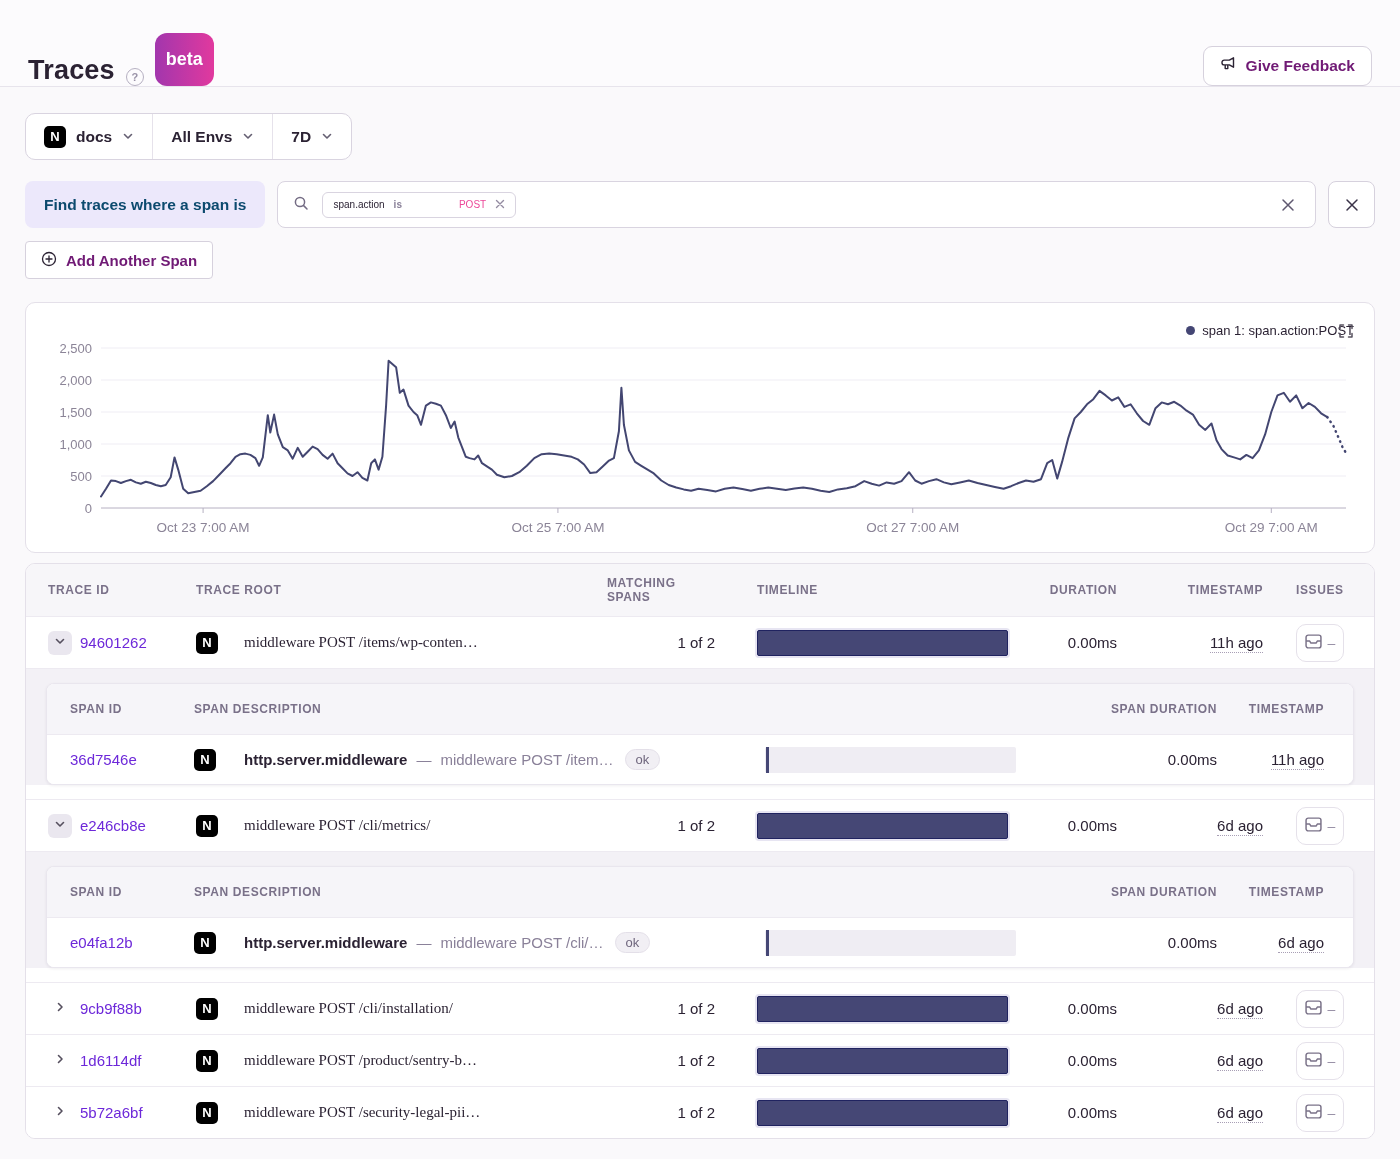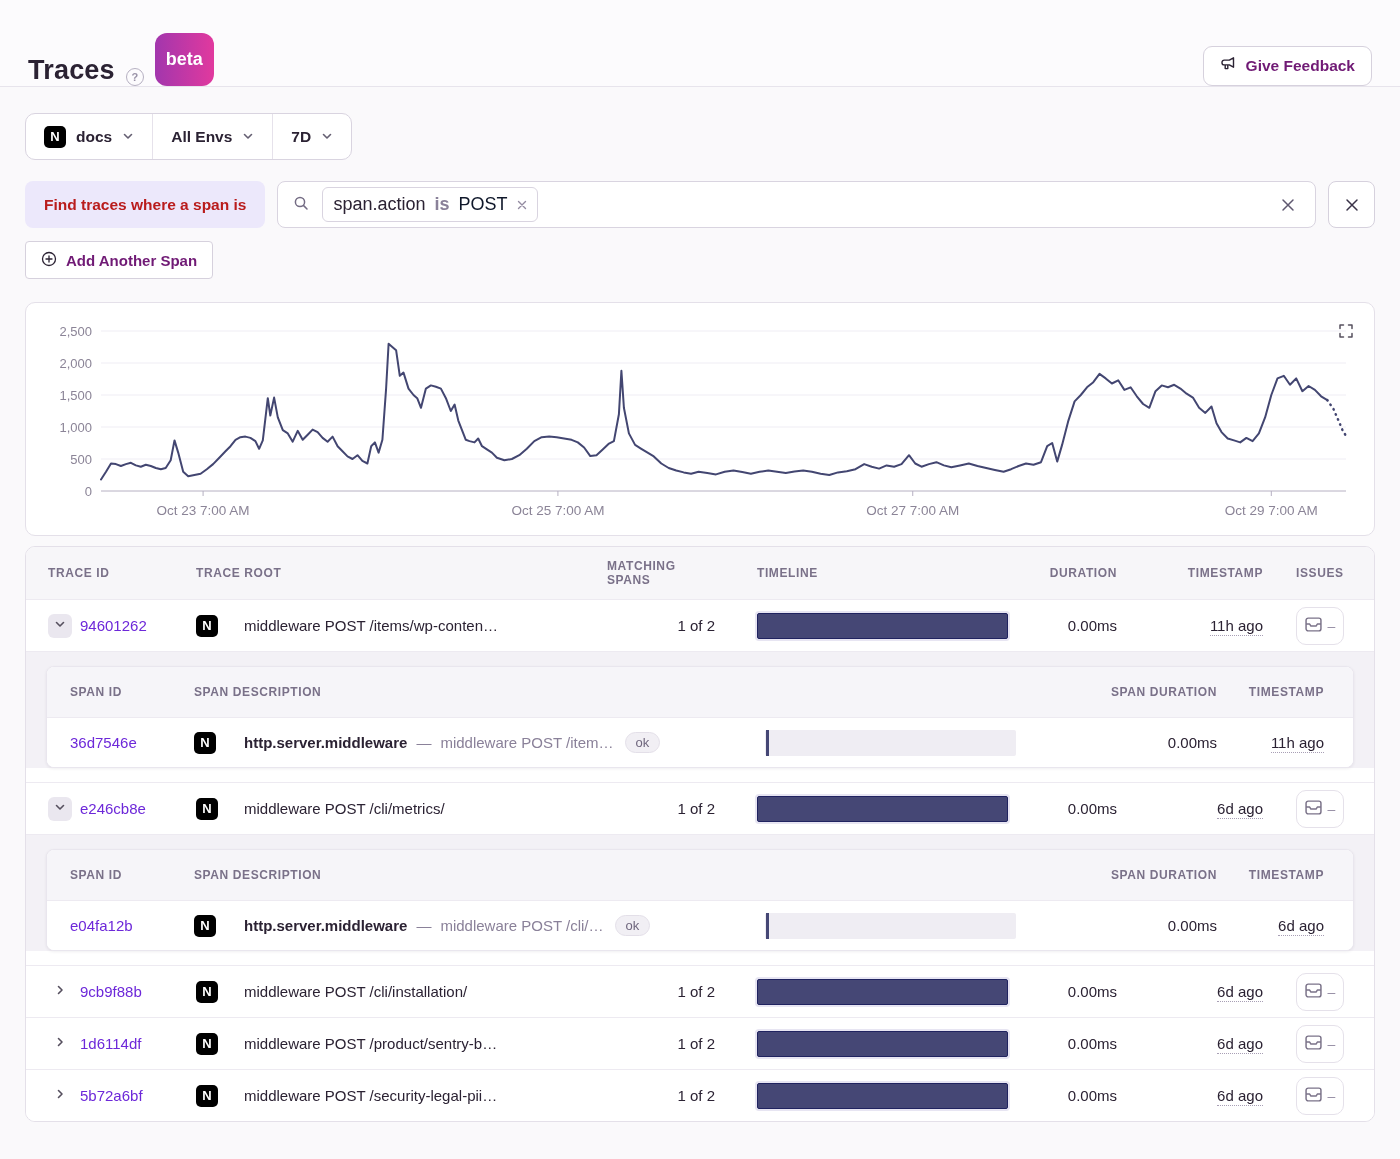--- a/index.html
+++ b/index.html
@@ -27,28 +27,28 @@
   .content { padding:0 25px; }
   .filterbar { margin-top:26px; display:inline-flex; height:47px; background:#fff;
     border:1px solid #d9d4e0; border-radius:10px; align-items:stretch; }
   .fseg { display:flex; align-items:center; gap:10px; padding:0 18px; font-weight:600;
     font-size:15.5px; cursor:pointer; background:transparent; border:none; font-family:inherit; color:#2b2233;}
   .fseg + .fseg { border-left:1px solid #e6e2eb; }
   .nlogo { width:22px; height:22px; background:#000; color:#fff; border-radius:5px;
     display:flex; align-items:center; justify-content:center; font-size:13px; font-weight:700; }
   .searchrow { margin-top:21px; display:flex; gap:12px; align-items:stretch; }
   .find-label { height:47px; display:flex; align-items:center; background:#ece8fb;
-    color:#b91c1c; border-radius:8px; padding:0 19px; font-weight:600; font-size:15.5px; cursor:pointer;}
+    color:#0c4a6e; border-radius:8px; padding:0 19px; font-weight:600; font-size:15.5px; cursor:pointer;}
   .searchbox { flex:1; height:47px; background:#fff; border:1px solid #d9d4e0;
     border-radius:8px; display:flex; align-items:center; padding:0 15px; gap:13px; cursor:text;}
   .token { display:flex; align-items:center; gap:9px; border:1px solid #d9d4e0;
-    border-radius:6px; padding:6px 10px; font-size:18px; background:#fff; }
+    border-radius:6px; padding:6px 10px; font-size:10px; background:#fff; }
   .token .key { color:#2b2233; }
   .token .op  { color:#8a8199; }
-  .token .val { color:#0f172a; }
+  .token .val { color:#ec4899;margin-left:48px; }
   .clearx { margin-left:auto; background:none; border:none; cursor:pointer; display:flex; padding:4px;}
   .del-btn { width:47px; height:47px; display:flex; align-items:center; justify-content:center;
     border-radius:8px; padding:0; }
   .addspan { margin-top:13px; height:38px; padding:0 15px; border-radius:4px; font-size:15px;}
   
   .panel { background:#fff; border:1px solid #e4e0e9; border-radius:10px; }
   .chartpanel { margin-top:23px; padding:18px 20px 12px; position:relative; }
   .chart-title { font-size:18px; font-weight:700; }
   .fs-btn { position:absolute; top:16px; right:16px; background:none; border:none; cursor:pointer; padding:4px;}
   .legend { display:flex; justify-content:flex-end; align-items:center; gap:7px;
@@ -63,21 +63,21 @@
   .thead { height:52px; background:#f7f6f9; font-size:12px; font-weight:700;
     letter-spacing:.6px; color:#7a7189; }
   .h-traceid { grid-column:1 / 3; }
   .h-root    { grid-column:3 / 5; }
   .trow { height:52px; border-top:1px solid #edeaf1; background:#fff; font-size:15px; }
   .chev { width:24px; height:24px; border:none; background:transparent; display:flex;
     align-items:center; justify-content:center; border-radius:6px; padding:0; cursor:pointer; }
   .chev.open { background:#eae7ef; }
   .idlink { color:#6d28d9; text-decoration:none; cursor:pointer; }
   .nlogo.sm { width:22px; height:22px; }
-  .rootcell { overflow:hidden; white-space:nowrap; }
+  .rootcell { overflow:hidden; white-space:nowrap;font-family:Liberation Serif, serif; }
   .c-spans { justify-self:end; padding-right:42px; }
   .c-dur { justify-self:end; }
   .c-ts { justify-self:end; }
   .tsval { border-bottom:1px dotted #a89fb5; padding-bottom:1px; }
   .c-issues { margin-left:33px; }
   .issuesbtn { width:48px; height:38px; border:1px solid #e5e1ea; background:#fff;
     border-radius:10px; display:flex; align-items:center; justify-content:center; gap:6px; cursor:pointer;}
   .dash { color:#9a92a8; font-size:14px; }
   .bar-trace { width:251px; height:26px; background:#454775; border:1px solid #202360;
     border-radius:2px; box-shadow:0 0 0 2px #e7e5f2; }
@@ -177,20 +177,24 @@
           <path d="M8 5v6M5 8h6" stroke="#2b2233" stroke-width="1.3" stroke-linecap="round"></path>
         </svg></span>
     <span>Add Another Span</span>
   </button>
 
   
   <div class="panel chartpanel">
     <button class="fs-btn"><svg width="16" height="16" viewBox="0 0 16 16" fill="none">
           <path d="M2 5.5V2h3.5M10.5 2H14v3.5M14 10.5V14h-3.5M5.5 14H2v-3.5" stroke="#57515f" stroke-width="1.5" stroke-linecap="round" stroke-linejoin="round"></path>
         </svg></button>
+    <div class="legend">
+      <span class="ldot"></span>
+      <span>span 1: span.action:POST</span>
+    </div>
     <svg id="spans-chart" viewBox="0 0 1308 200">
         <text x="46" y="172.5" text-anchor="end" fill="#8b8497" font-size="13">0</text>
         <line x1="55" x2="1300" y1="136" y2="136" stroke="#efedf4" stroke-width="1"></line>
         <text x="46" y="140.5" text-anchor="end" fill="#8b8497" font-size="13">500</text>
         <line x1="55" x2="1300" y1="104" y2="104" stroke="#efedf4" stroke-width="1"></line>
         <text x="46" y="108.5" text-anchor="end" fill="#8b8497" font-size="13">1,000</text>
         <line x1="55" x2="1300" y1="72" y2="72" stroke="#efedf4" stroke-width="1"></line>
         <text x="46" y="76.5" text-anchor="end" fill="#8b8497" font-size="13">1,500</text>
         <line x1="55" x2="1300" y1="40" y2="40" stroke="#efedf4" stroke-width="1"></line>
         <text x="46" y="44.5" text-anchor="end" fill="#8b8497" font-size="13">2,000</text>

